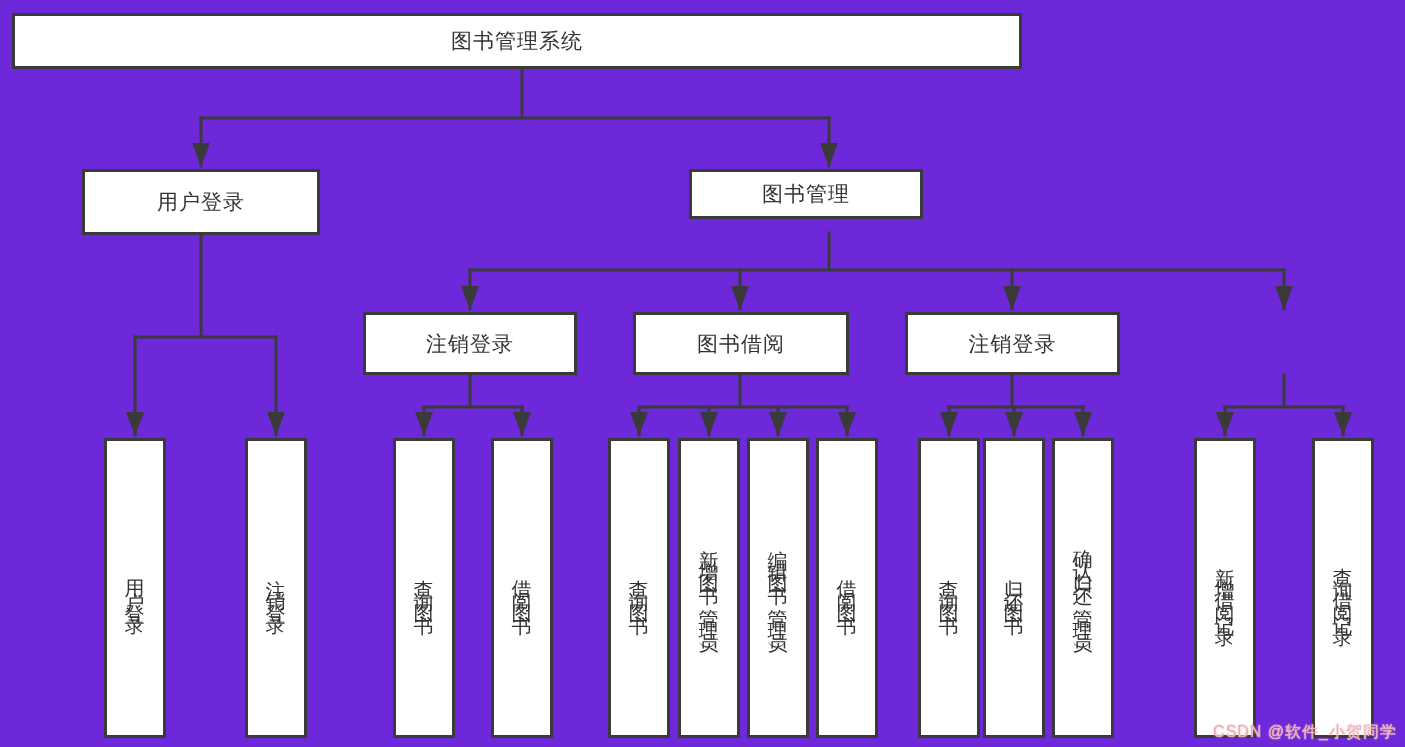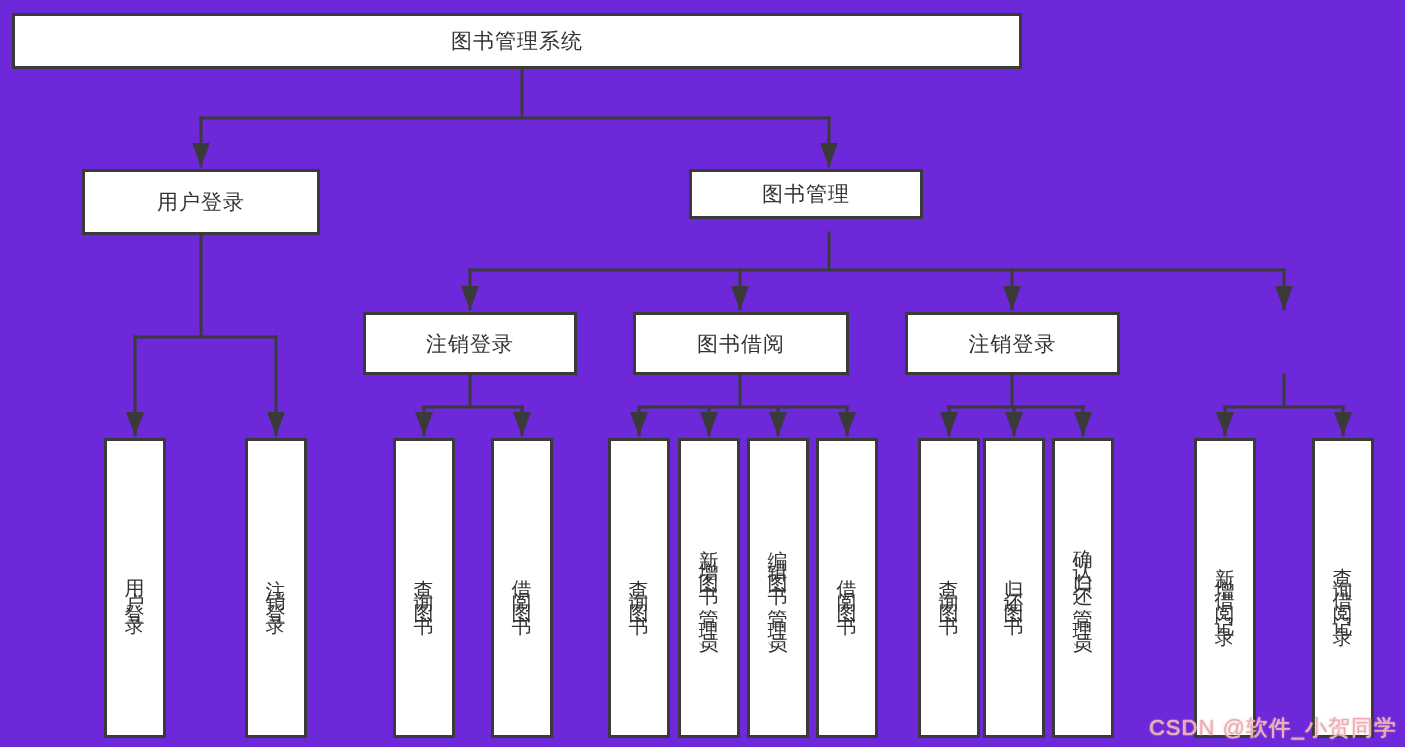--- a/index.html
+++ b/index.html
@@ -13,21 +13,21 @@
     border:3px solid #3a3a3a;color:#333333;
     display:flex;align-items:center;justify-content:center;
   }
   .hlabel{font-size:21px;letter-spacing:1px;white-space:nowrap;}
   .leaf .vtext{
     writing-mode:vertical-rl;text-orientation:mixed;
     font-size:20px;letter-spacing:12px;line-height:1;white-space:nowrap;
   }
   .watermark{
     position:absolute;z-index:3;right:8px;bottom:4px;
-    font-size:22px;letter-spacing:1px;
+    font-size:16px;letter-spacing:1px;
     color:#e9aab0;
     text-shadow:0 0 1px #ffffff, 0 0 2px #e98f97;
     white-space:nowrap;
   }
 </style>
 </head>
 <body>
 
 <div class="canvas">
 

